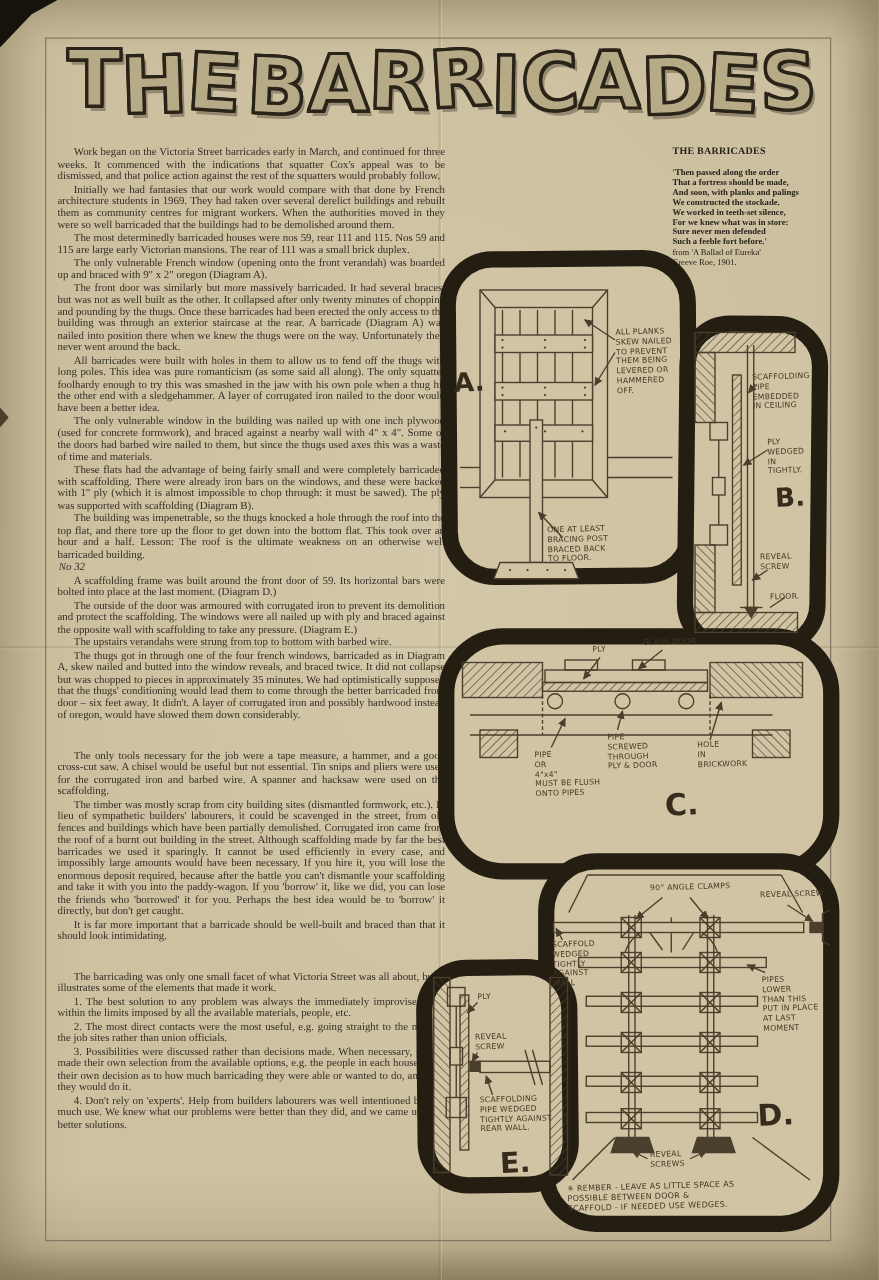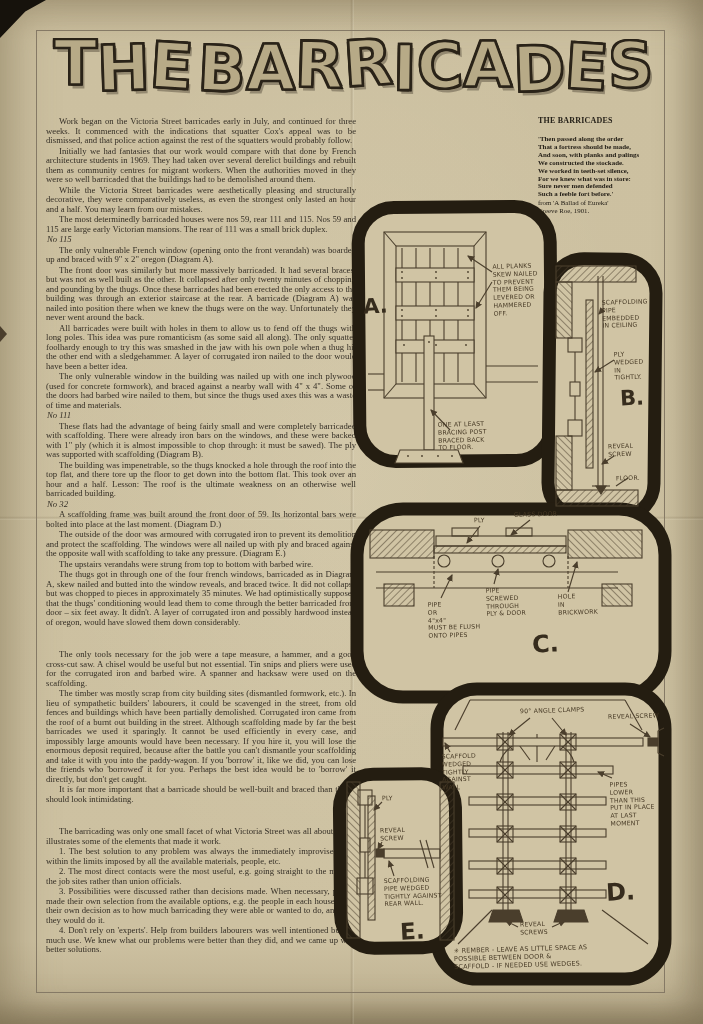--- a/index.html
+++ b/index.html
@@ -72,30 +72,27 @@
       <span class="tl" style="transform: rotate(-3.6deg) translateY(-3px);">R</span>
       <span class="tl" style="transform: rotate(0.9deg) translateY(2px);">I</span>
       <span class="tl" style="transform: rotate(-2.7deg) translateY(0px);">C</span>
       <span class="tl" style="transform: rotate(0deg) translateY(-2px);">A</span>
       <span class="tl" style="transform: rotate(-1.8deg) translateY(3px);">D</span>
       <span class="tl" style="transform: rotate(3.6deg) translateY(1px);">E</span>
       <span class="tl" style="transform: rotate(-0.9deg) translateY(-1px);">S</span>
     </div>
 
   <div class="article">
-      <p class="para body">Work began on the Victoria Street barricades early in July, and continued for three weeks. It commenced with the indications that squatter Cox's appeal was to be dismissed, and that police action against the rest of the squatters would probably follow.</p>
+      <p class="para body">Work began on the Victoria Street barricades early in March, and continued for three weeks. It commenced with the indications that squatter Cox's appeal was to be dismissed, and that police action against the rest of the squatters would probably follow.</p>
       <p class="para body">Initially we had fantasies that our work would compare with that done by French architecture students in 1969. They had taken over several derelict buildings and rebuilt them as community centres for migrant workers. When the authorities moved in they were so well barricaded that the buildings had to be demolished around them.</p>
-      <p class="para body">While the Victoria Street barricades were aesthetically pleasing and structurally decorative, they were comparatively useless, as even the strongest only lasted an hour and a half. You may learn from our mistakes.</p>
       <p class="para body">The most determinedly barricaded houses were nos 59, rear 111 and 115. Nos 59 and 115 are large early Victorian mansions. The rear of 111 was a small brick duplex.</p>
-      <p class="para heading">No 115</p>
       <p class="para body">The only vulnerable French window (opening onto the front verandah) was boarded up and braced with 9" x 2" oregon (Diagram A).</p>
       <p class="para body">The front door was similarly but more massively barricaded. It had several braces, but was not as well built as the other. It collapsed after only twenty minutes of chopping and pounding by the thugs. Once these barricades had been erected the only access to the building was through an exterior staircase at the rear. A barricade (Diagram A) was nailed into position there when we knew the thugs were on the way. Unfortunately they never went around the back.</p>
       <p class="para body">All barricades were built with holes in them to allow us to fend off the thugs with long poles. This idea was pure romanticism (as some said all along). The only squatter foolhardy enough to try this was smashed in the jaw with his own pole when a thug hit the other end with a sledgehammer. A layer of corrugated iron nailed to the door would have been a better idea.</p>
       <p class="para body">The only vulnerable window in the building was nailed up with one inch plywood (used for concrete formwork), and braced against a nearby wall with 4" x 4". Some of the doors had barbed wire nailed to them, but since the thugs used axes this was a waste of time and materials.</p>
-      <p class="para heading">No 111</p>
       <p class="para body">These flats had the advantage of being fairly small and were completely barricaded with scaffolding. There were already iron bars on the windows, and these were backed with 1" ply (which it is almost impossible to chop through: it must be sawed). The ply was supported with scaffolding (Diagram B).</p>
       <p class="para body">The building was impenetrable, so the thugs knocked a hole through the roof into the top flat, and there tore up the floor to get down into the bottom flat. This took over an hour and a half. Lesson: The roof is the ultimate weakness on an otherwise well barricaded building.</p>
       <p class="para heading">No 32</p>
       <p class="para body">A scaffolding frame was built around the front door of 59. Its horizontal bars were bolted into place at the last moment. (Diagram D.)</p>
       <p class="para body">The outside of the door was armoured with corrugated iron to prevent its demolition and protect the scaffolding. The windows were all nailed up with ply and braced against the opposite wall with scaffolding to take any pressure. (Diagram E.)</p>
       <p class="para body">The upstairs verandahs were strung from top to bottom with barbed wire.</p>
       <p class="para body">The thugs got in through one of the four french windows, barricaded as in Diagram A, skew nailed and butted into the window reveals, and braced twice. It did not collapse but was chopped to pieces in approximately 35 minutes. We had optimistically supposed that the thugs' conditioning would lead them to come through the better barricaded front door – six feet away. It didn't. A layer of corrugated iron and possibly hardwood instead of oregon, would have slowed them down considerably.</p>
       <p class="para body gap">The only tools necessary for the job were a tape measure, a hammer, and a good cross-cut saw. A chisel would be useful but not essential. Tin snips and pliers were used for the corrugated iron and barbed wire. A spanner and hacksaw were used on the scaffolding.</p>
       <p class="para body">The timber was mostly scrap from city building sites (dismantled formwork, etc.). In lieu of sympathetic builders' labourers, it could be scavenged in the street, from old fences and buildings which have been partially demolished. Corrugated iron came from the roof of a burnt out building in the street. Although scaffolding made by far the best barricades we used it sparingly. It cannot be used efficiently in every case, and impossibly large amounts would have been necessary. If you hire it, you will lose the enormous deposit required, because after the battle you can't dismantle your scaffolding and take it with you into the paddy-wagon. If you 'borrow' it, like we did, you can lose the friends who 'borrowed' it for you. Perhaps the best idea would be to 'borrow' it directly, but don't get caught.</p>
       <p class="para body">It is far more important that a barricade should be well-built and braced than that it should look intimidating.</p>

